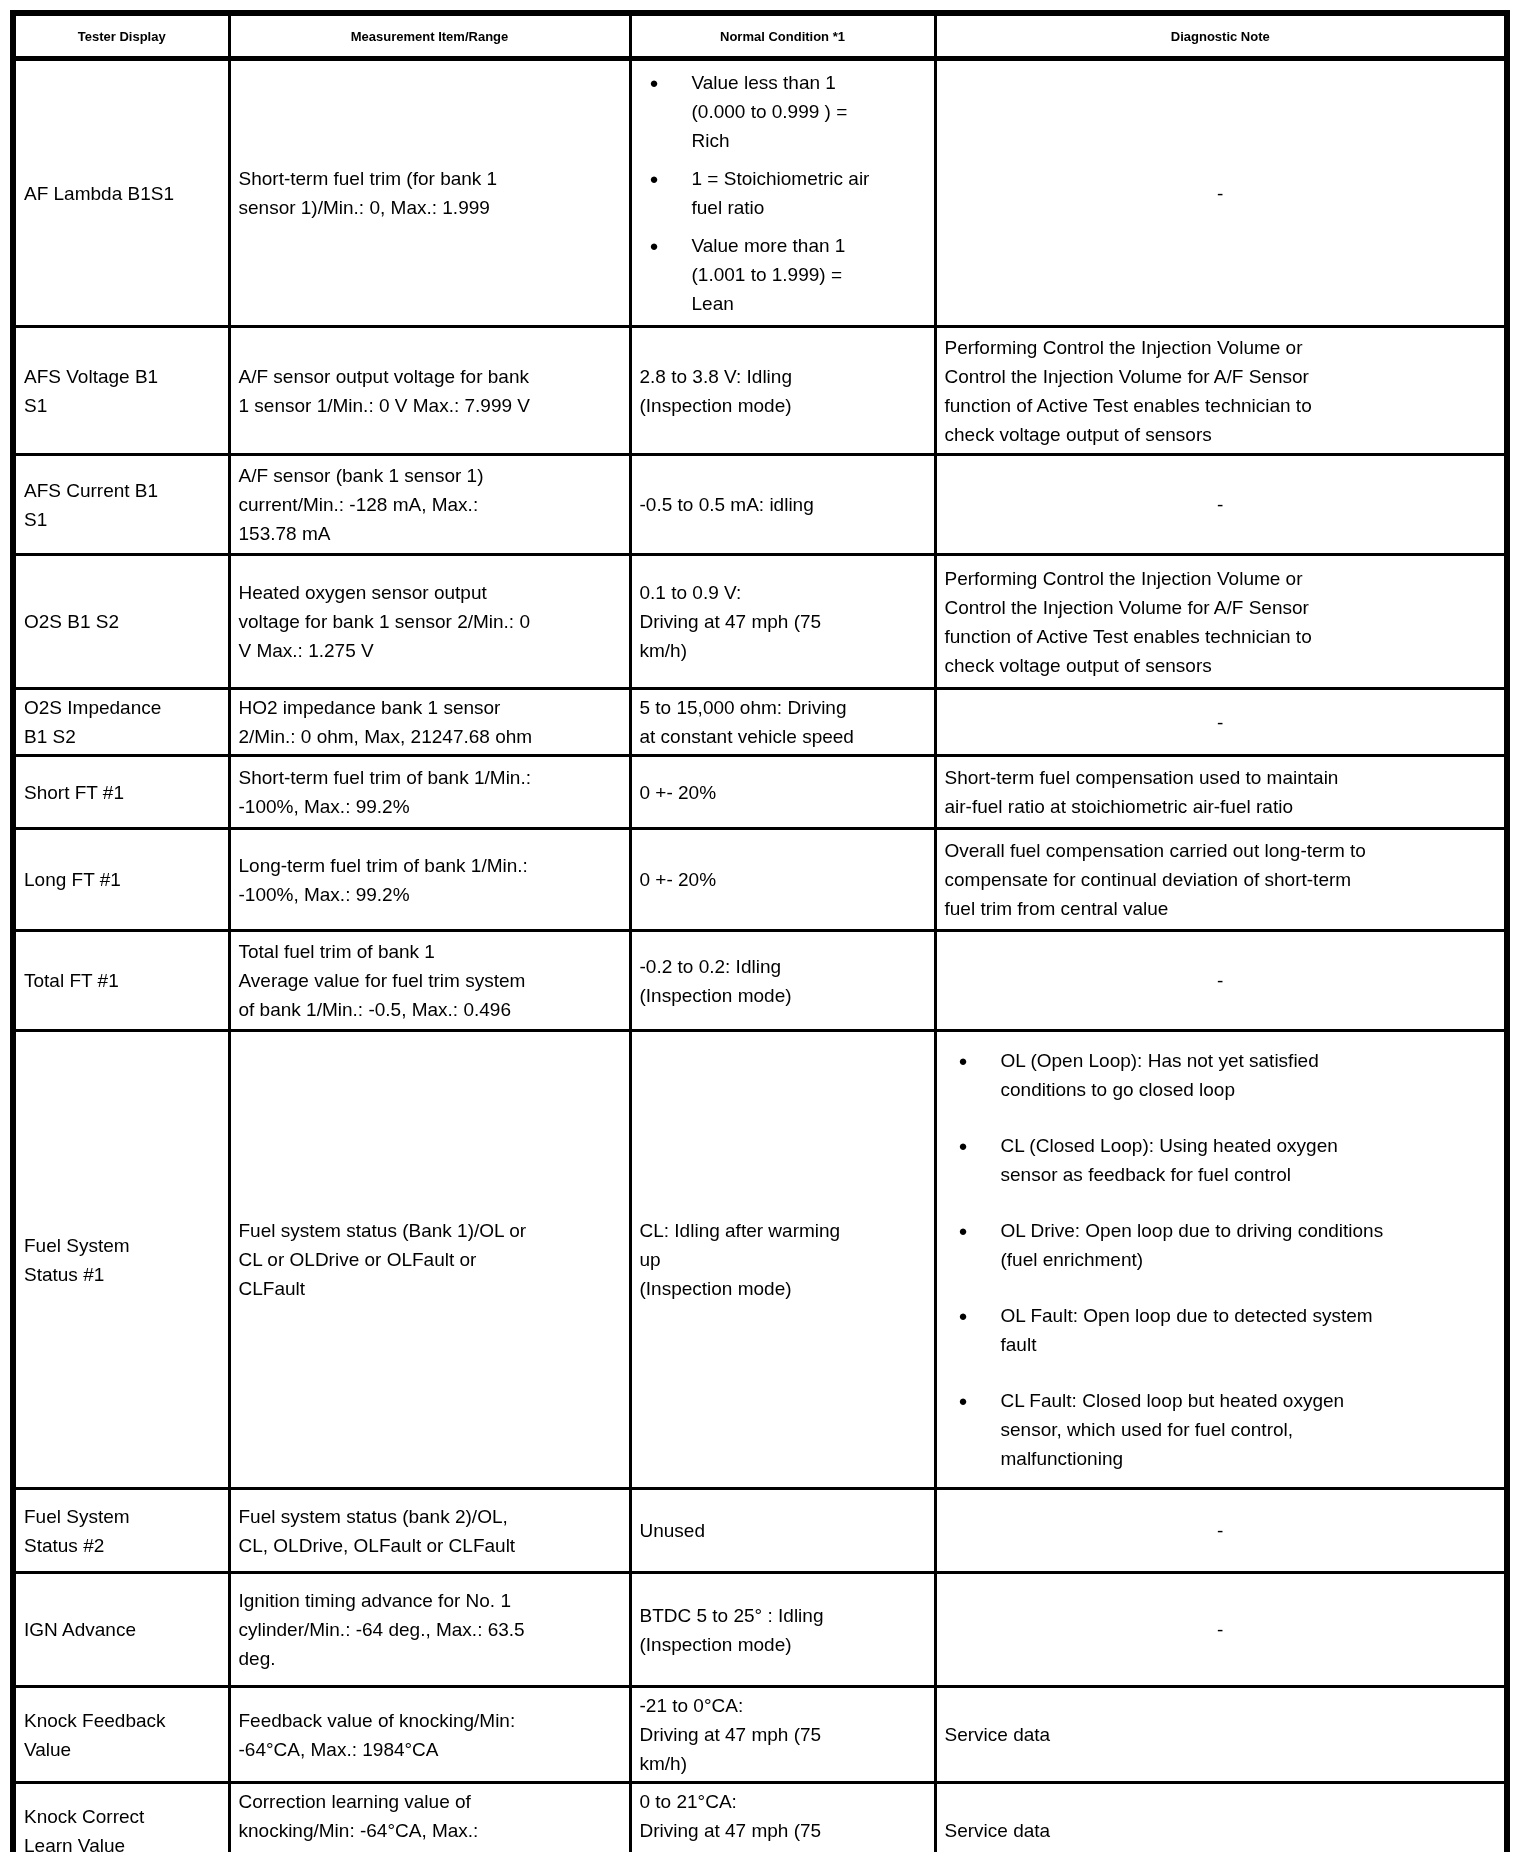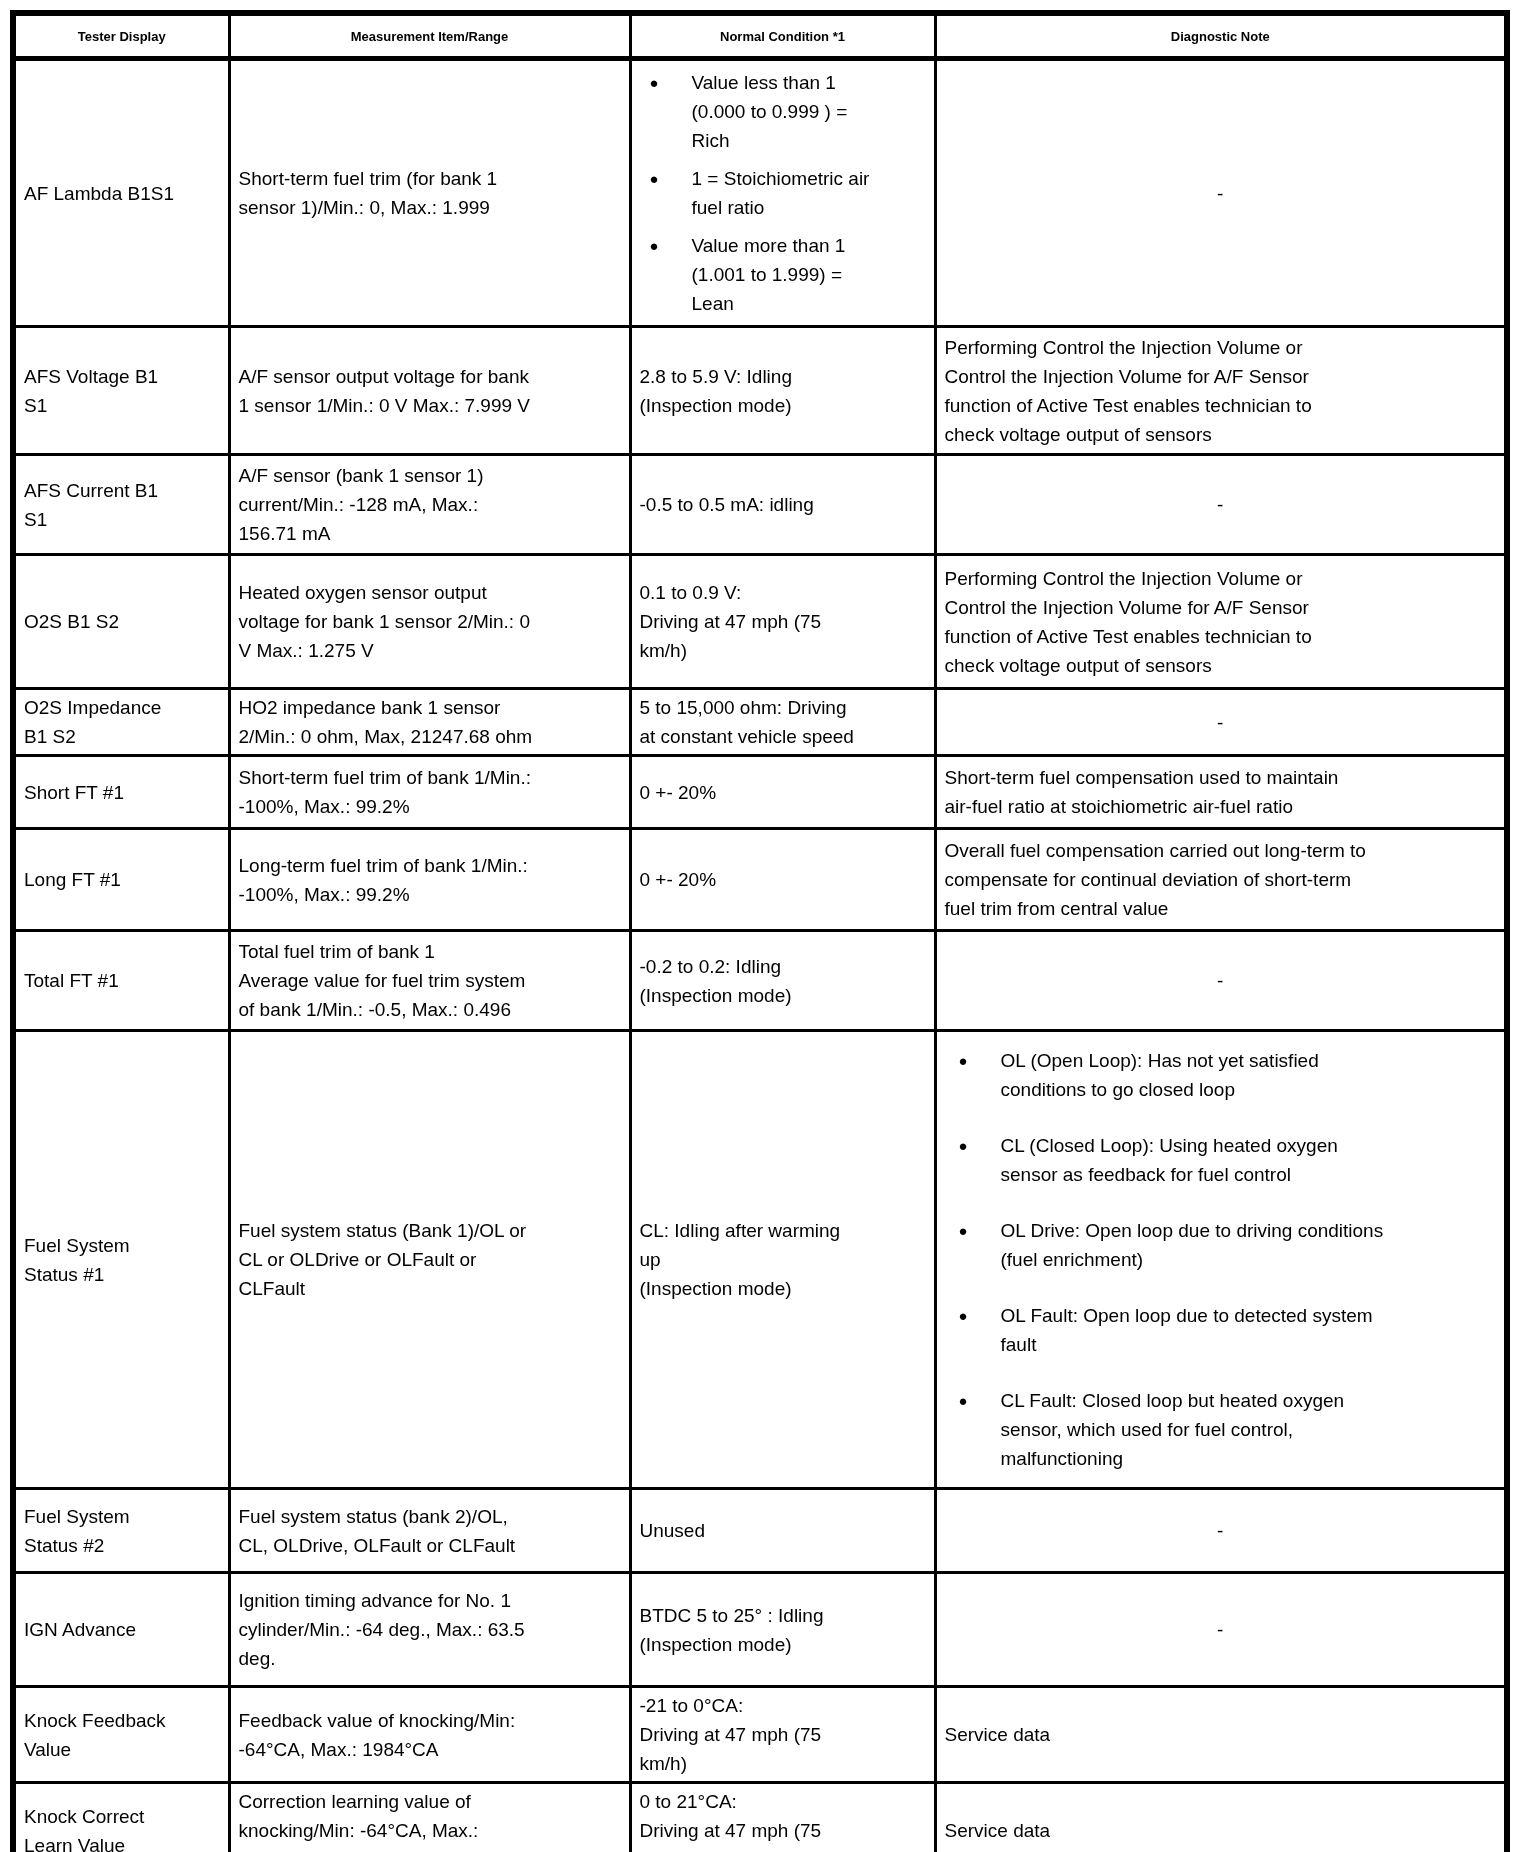--- a/index.html
+++ b/index.html
@@ -142,39 +142,39 @@
         <tr>
           <td>
             <div class="line">AFS Voltage B1</div>
             <div class="line">S1</div>
           </td>
           <td>
             <div class="line">A/F sensor output voltage for bank</div>
             <div class="line">1 sensor 1/Min.: 0 V Max.: 7.999 V</div>
           </td>
           <td>
-            <div class="line">2.8 to 5.9 V: Idling</div>
+            <div class="line">2.8 to 3.8 V: Idling</div>
             <div class="line">(Inspection mode)</div>
           </td>
           <td>
             <div class="line">Performing Control the Injection Volume or</div>
             <div class="line">Control the Injection Volume for A/F Sensor</div>
             <div class="line">function of Active Test enables technician to</div>
             <div class="line">check voltage output of sensors</div>
           </td>
         </tr>
         <tr>
           <td>
             <div class="line">AFS Current B1</div>
             <div class="line">S1</div>
           </td>
           <td>
             <div class="line">A/F sensor (bank 1 sensor 1)</div>
             <div class="line">current/Min.: -128 mA, Max.:</div>
-            <div class="line">156.71 mA</div>
+            <div class="line">153.78 mA</div>
           </td>
           <td>
             <div class="line">-0.5 to 0.5 mA: idling</div>
           </td>
           <td class="center">
             <div class="line">-</div>
           </td>
         </tr>
         <tr>
           <td>

